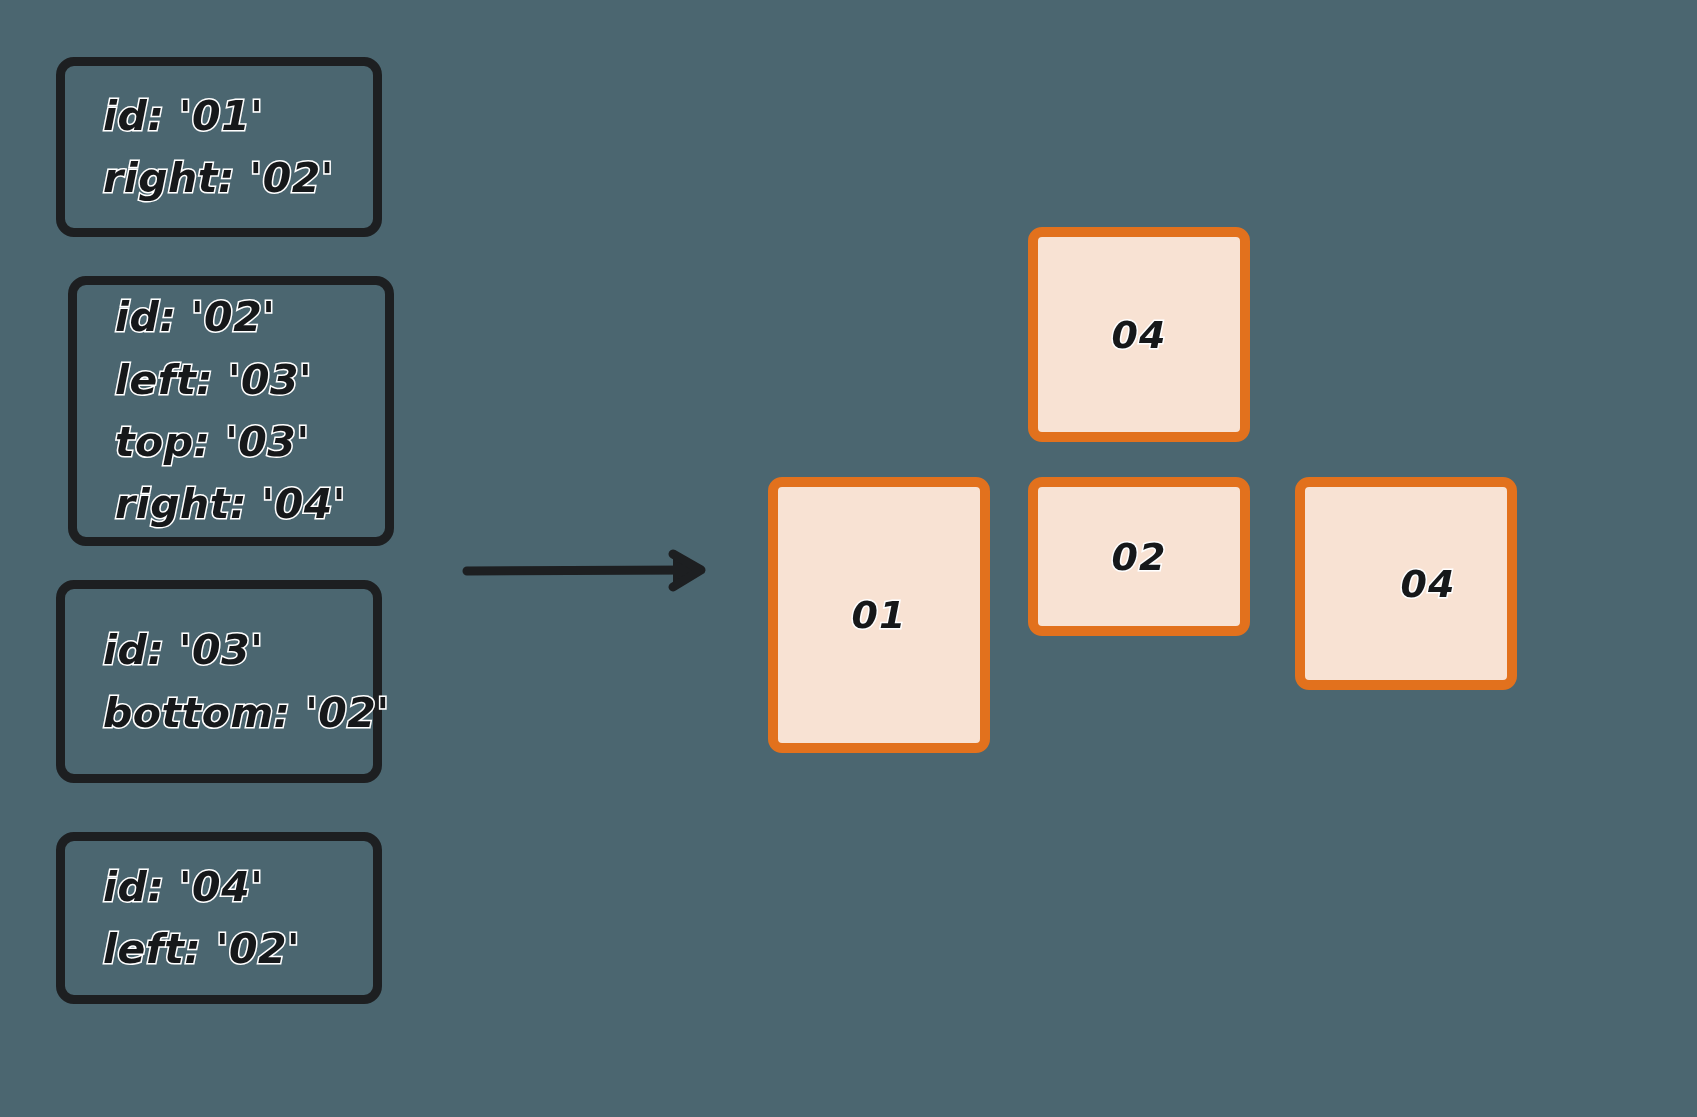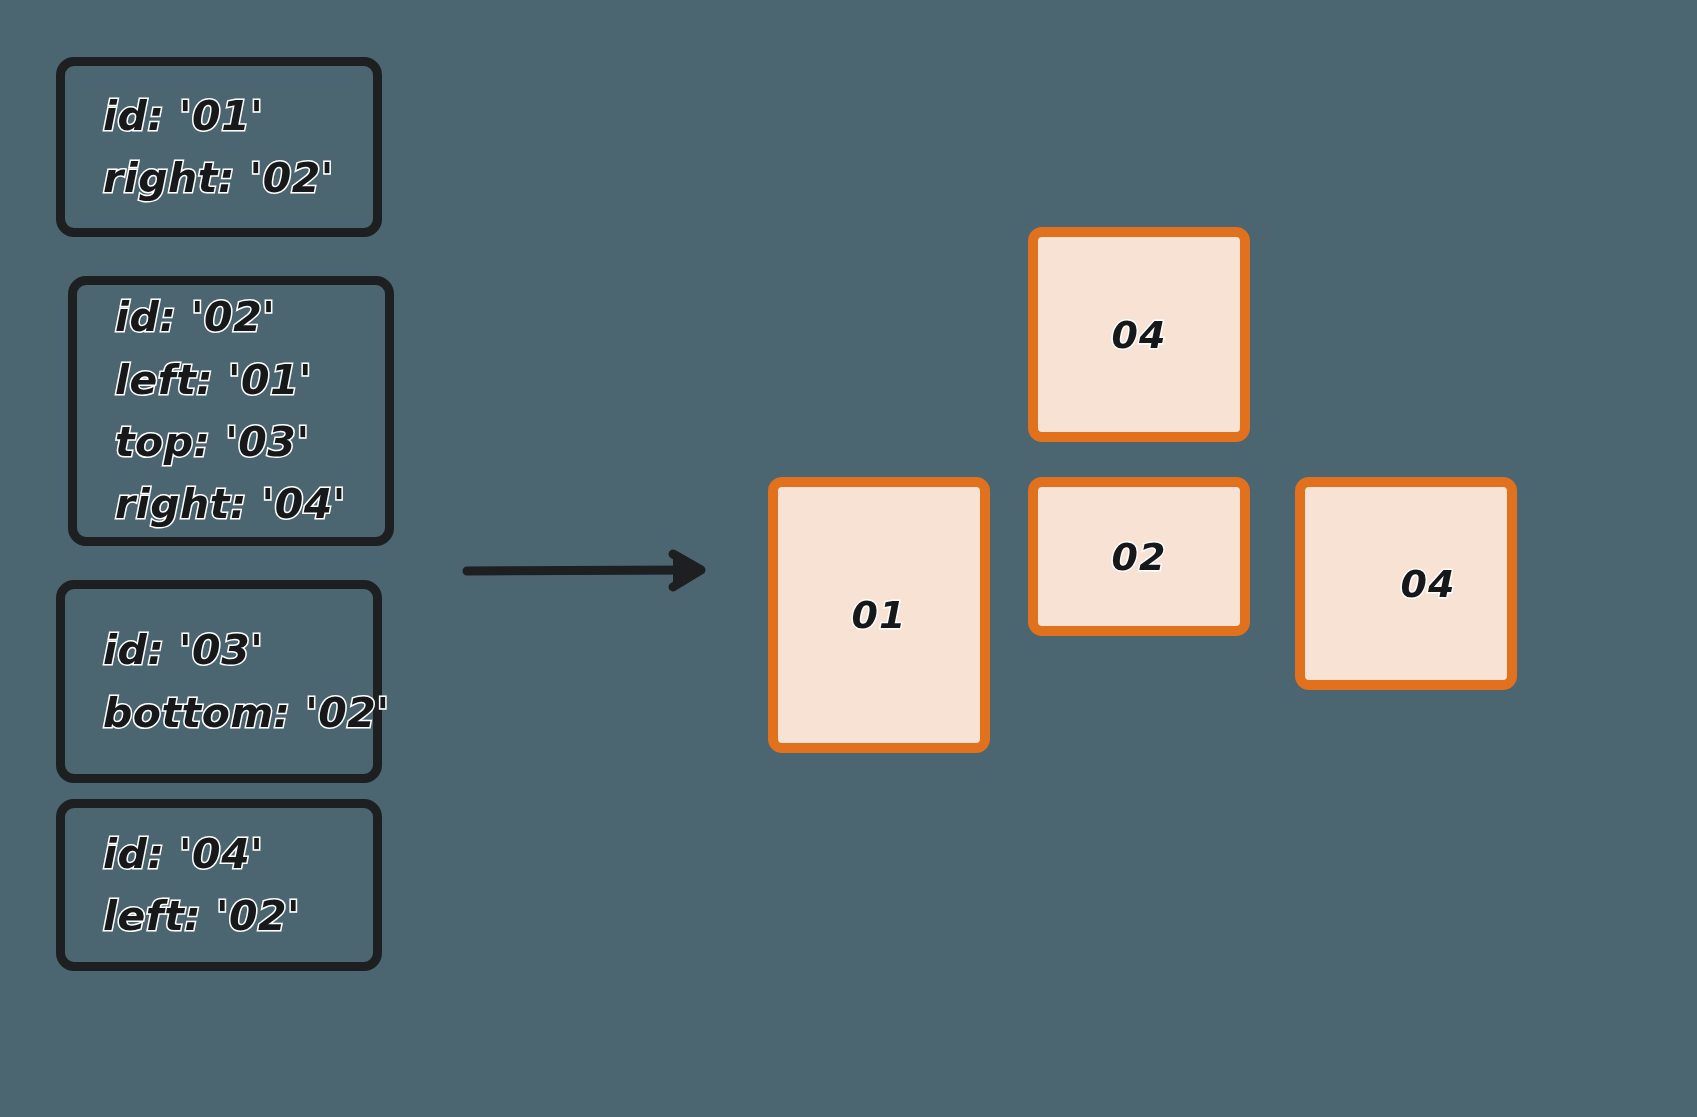--- a/index.html
+++ b/index.html
@@ -75,29 +75,29 @@
 
 <div id="canvas">
 
   <div id="obj-boxes">
       <div class="obj-box" style="left: 56px; top: 57px; width: 326px; height: 180px; border-color: rgb(29, 31, 33);">
         <div class="obj-line">id: '01'</div>
         <div class="obj-line">right: '02'</div>
       </div>
       <div class="obj-box" style="left: 68px; top: 276px; width: 326px; height: 270px; border-color: rgb(29, 31, 33);">
         <div class="obj-line">id: '02'</div>
-        <div class="obj-line">left: '01'</div>
+        <div class="obj-line">left: '03'</div>
         <div class="obj-line">top: '03'</div>
         <div class="obj-line">right: '04'</div>
       </div>
       <div class="obj-box" style="left: 56px; top: 580px; width: 326px; height: 203px; border-color: rgb(29, 31, 33);">
         <div class="obj-line">id: '03'</div>
         <div class="obj-line">bottom: '02'</div>
       </div>
-      <div class="obj-box" style="left: 56px; top: 799px; width: 326px; height: 172px; border-color: rgb(29, 31, 33);">
+      <div class="obj-box" style="left: 56px; top: 832px; width: 326px; height: 172px; border-color: rgb(29, 31, 33);">
         <div class="obj-line">id: '04'</div>
         <div class="obj-line">left: '02'</div>
       </div>
     </div>
 
   <div class="arrow-wrap">
     <svg width="270" height="60" viewBox="0 0 270 60">
       <path d="M 12 31 L 238 30" stroke="#1d1f21" stroke-width="9" stroke-linecap="round" fill="none"></path>
       <path d="M 218 14 L 246 30 L 218 47" stroke="#1d1f21" stroke-width="9" stroke-linecap="round" stroke-linejoin="round" fill="#1d1f21"></path>
     </svg>

